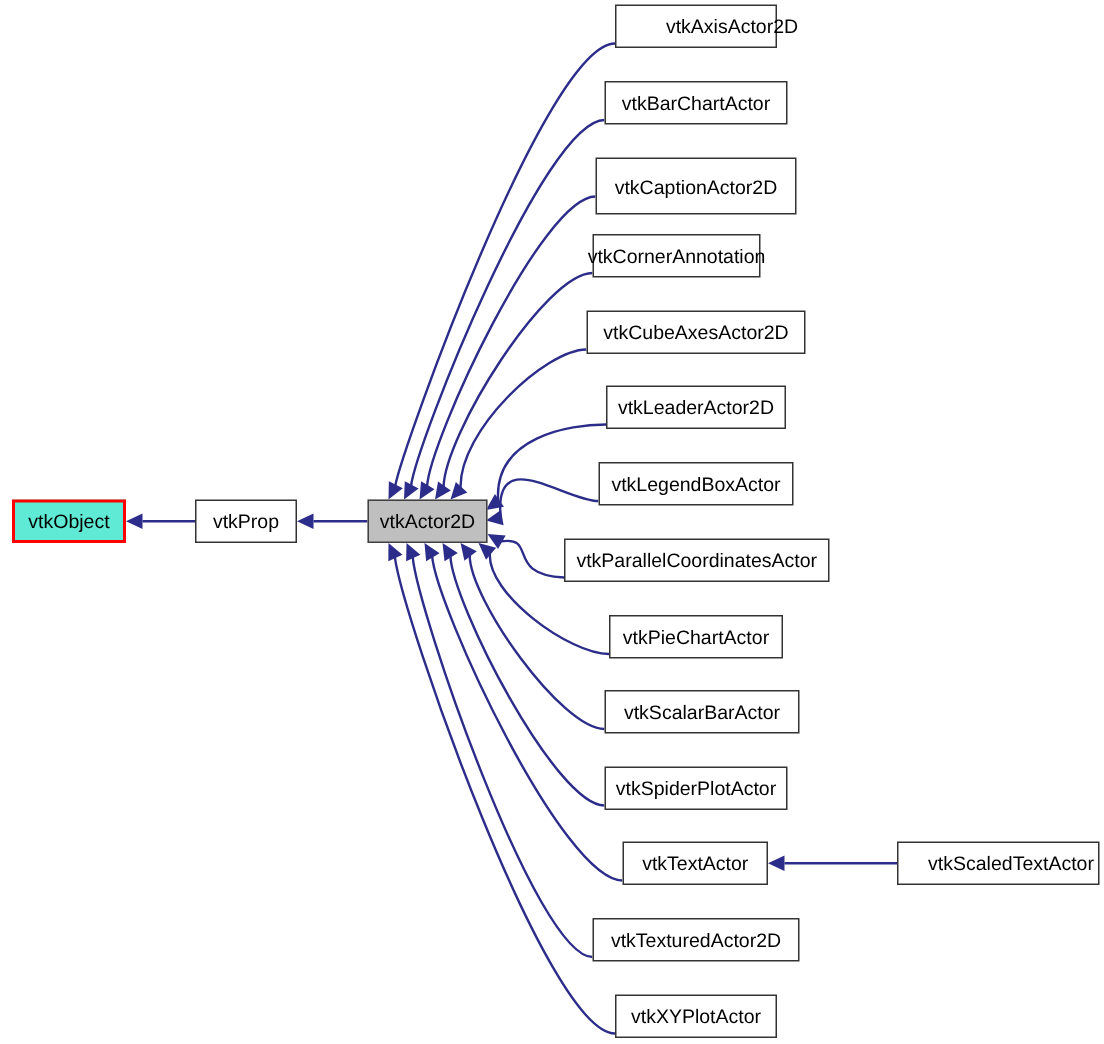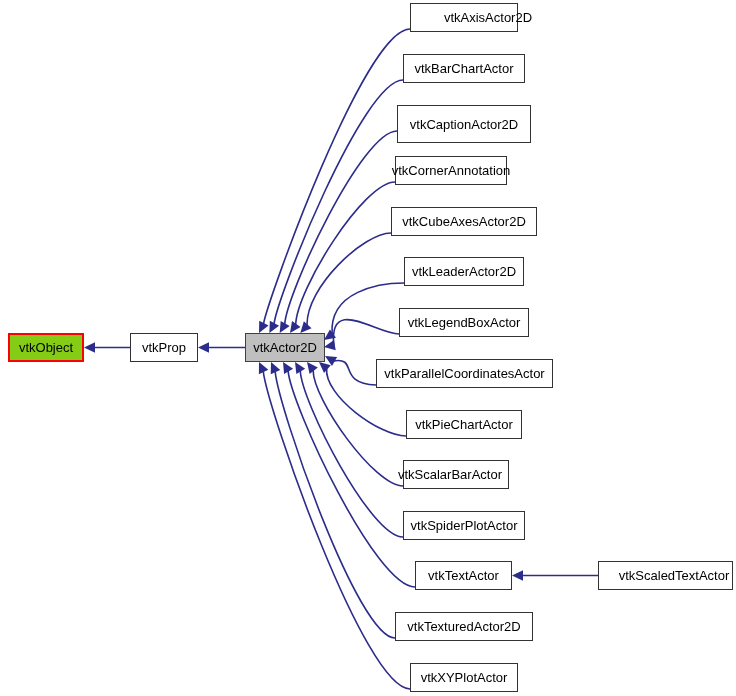--- a/index.html
+++ b/index.html
@@ -37,21 +37,21 @@
     font-size: 13px;
     line-height: 13px;
     color: #000000;
     white-space: nowrap;
     letter-spacing: 0px;
     z-index: 2;
   }
   .node.root {
     border-color: #ff0000;
     border-width: 2px;
-    background: #84cc16;
+    background: #5eead4;
   }
   .node.current {
     background: #bfbfbf;
     border-color: #404040;
   }
   .node-label {
     display: block;
     padding: 0 6px;
   }
 </style>
@@ -125,21 +125,21 @@
       </div>
       <div class="node" style="left: 399px; top: 308px; width: 130px; height: 29px;">
         <span class="node-label">vtkLegendBoxActor</span>
       </div>
       <div class="node" style="left: 376px; top: 359px; width: 177px; height: 29px;">
         <span class="node-label">vtkParallelCoordinatesActor</span>
       </div>
       <div class="node" style="left: 406px; top: 410px; width: 116px; height: 29px;">
         <span class="node-label">vtkPieChartActor</span>
       </div>
-      <div class="node" style="left: 403px; top: 460px; width: 106px; height: 29px; justify-content: flex-end;">
+      <div class="node" style="left: 403px; top: 460px; width: 130px; height: 29px;">
         <span class="node-label">vtkScalarBarActor</span>
       </div>
       <div class="node" style="left: 403px; top: 511px; width: 122px; height: 29px;">
         <span class="node-label">vtkSpiderPlotActor</span>
       </div>
       <div class="node" style="left: 415px; top: 561px; width: 97px; height: 29px;">
         <span class="node-label">vtkTextActor</span>
       </div>
       <div class="node" style="left: 395px; top: 612px; width: 138px; height: 29px;">
         <span class="node-label">vtkTexturedActor2D</span>

